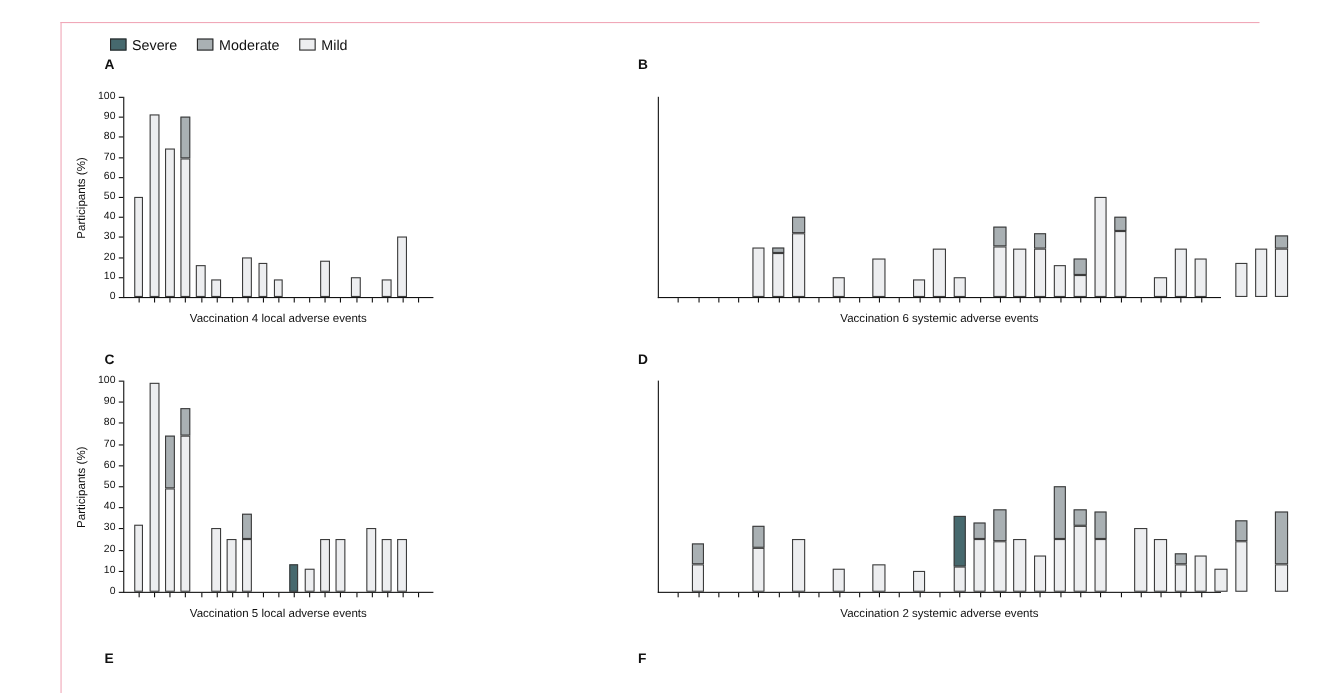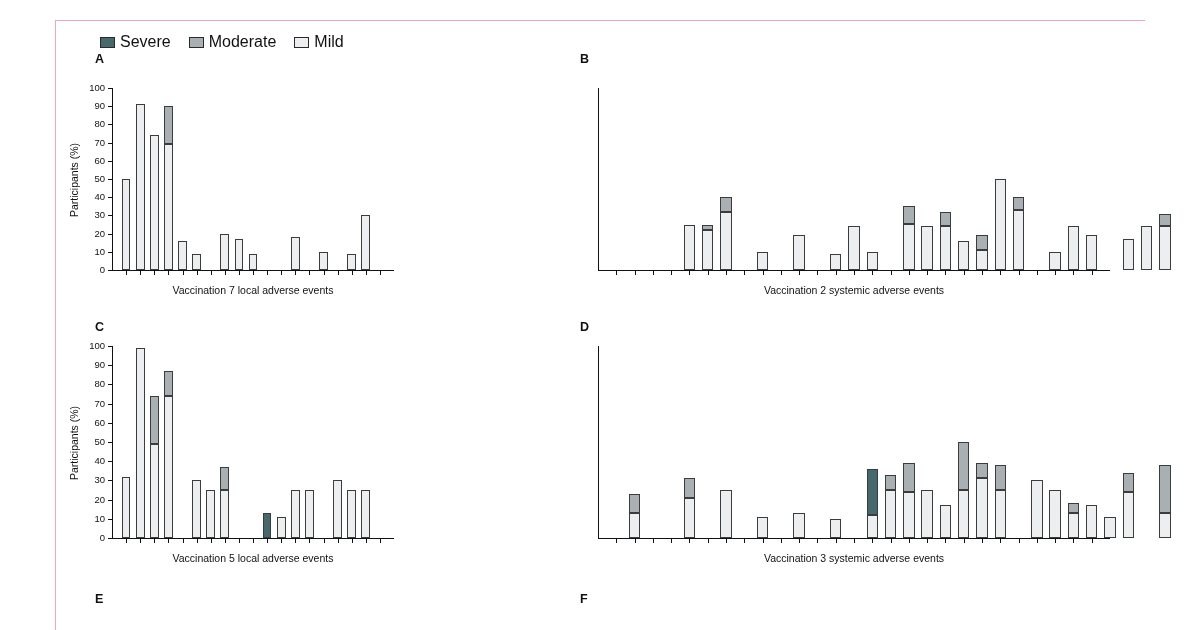--- a/index.html
+++ b/index.html
@@ -35,21 +35,21 @@
   }
 
   
   .legend {
     position: absolute;
     left: 100px;
     top: 33px;
     display: flex;
     align-items: center;
     gap: 18px;
-    font-size: 16px;
+    font-size: 13px;
   }
   .legend-item {
     display: flex;
     align-items: center;
     gap: 5px;
   }
   .legend-swatch {
     width: 15px;
     height: 11px;
     border: 1px solid #2a2a2a;
@@ -227,21 +227,21 @@
     <div class="ytick-label" style="left: 78px; top: 228.6px; width: 27px;">20</div>
     <div class="ytick-label" style="left: 78px; top: 210.4px; width: 27px;">30</div>
     <div class="ytick-label" style="left: 78px; top: 192.2px; width: 27px;">40</div>
     <div class="ytick-label" style="left: 78px; top: 174px; width: 27px;">50</div>
     <div class="ytick-label" style="left: 78px; top: 155.8px; width: 27px;">60</div>
     <div class="ytick-label" style="left: 78px; top: 137.6px; width: 27px;">70</div>
     <div class="ytick-label" style="left: 78px; top: 119.4px; width: 27px;">80</div>
     <div class="ytick-label" style="left: 78px; top: 101.2px; width: 27px;">90</div>
     <div class="ytick-label" style="left: 78px; top: 83px; width: 27px;">100</div>
     <div class="axis-title-y" style="left: 68px; top: 217px;">Participants (%)</div>
-    <div class="axis-title-x" style="left: 112px; width: 282px; top: 284px;">Vaccination 7 local adverse events</div>
+    <div class="axis-title-x" style="left: 112px; width: 282px; top: 284px;">Vaccination 4 local adverse events</div>
     <div class="panel-letter" style="left: 580px; top: 52px;">B</div>
     <div class="plot-area" style="left: 598px; top: 88px; width: 512px; height: 182px;">
       <div class="axis-line-y" style="height: 183px;"></div>
       <div class="axis-line-x" style="top: 182px; width: 512px;"></div>
       <div class="xtick" style="left: 18.2857px; top: 183px;"></div>
       <div class="xtick" style="left: 36.5714px; top: 183px;"></div>
       <div class="xtick" style="left: 54.8571px; top: 183px;"></div>
       <div class="xtick" style="left: 73.1429px; top: 183px;"></div>
       <div class="xtick" style="left: 91.4286px; top: 183px;"></div>
       <div class="xtick" style="left: 109.714px; top: 183px;"></div>
@@ -330,21 +330,21 @@
         <div class="seg" style="background: rgb(237, 238, 240); height: 30.94px; bottom: 0px;"></div>
       </div>
       <div class="bar" style="left: 542.903px; width: 11.3371px; height: 43.68px; top: 138.32px;">
         <div class="seg" style="background: rgb(237, 238, 240); height: 43.68px; bottom: 0px;"></div>
       </div>
       <div class="bar" style="left: 561.189px; width: 11.3371px; height: 56.42px; top: 125.58px;">
         <div class="seg" style="background: rgb(237, 238, 240); height: 43.68px; bottom: 0px;"></div>
         <div class="seg" style="background: rgb(169, 176, 179); height: 12.74px; bottom: 43.68px;"></div>
       </div>
     </div>
-    <div class="axis-title-x" style="left: 598px; width: 512px; top: 284px;">Vaccination 2 systemic adverse events</div>
+    <div class="axis-title-x" style="left: 598px; width: 512px; top: 284px;">Vaccination 6 systemic adverse events</div>
     <div class="panel-letter" style="left: 95px; top: 320px;">C</div>
     <div class="plot-area" style="left: 112px; top: 346px; width: 282px; height: 192px;">
       <div class="axis-line-y" style="height: 193px;"></div>
       <div class="axis-line-x" style="top: 192px; width: 282px;"></div>
       <div class="ytick" style="left: -4px; top: 192px;"></div>
       <div class="ytick" style="left: -4px; top: 172.8px;"></div>
       <div class="ytick" style="left: -4px; top: 153.6px;"></div>
       <div class="ytick" style="left: -4px; top: 134.4px;"></div>
       <div class="ytick" style="left: -4px; top: 115.2px;"></div>
       <div class="ytick" style="left: -4px; top: 96px;"></div>
@@ -530,16 +530,16 @@
       </div>
       <div class="bar" style="left: 524.617px; width: 11.3371px; height: 65.28px; top: 126.72px;">
         <div class="seg" style="background: rgb(237, 238, 240); height: 46.08px; bottom: 0px;"></div>
         <div class="seg" style="background: rgb(169, 176, 179); height: 19.2px; bottom: 46.08px;"></div>
       </div>
       <div class="bar" style="left: 561.189px; width: 11.3371px; height: 72.96px; top: 119.04px;">
         <div class="seg" style="background: rgb(237, 238, 240); height: 24.96px; bottom: 0px;"></div>
         <div class="seg" style="background: rgb(169, 176, 179); height: 48px; bottom: 24.96px;"></div>
       </div>
     </div>
-    <div class="axis-title-x" style="left: 598px; width: 512px; top: 552px;">Vaccination 3 systemic adverse events</div>
+    <div class="axis-title-x" style="left: 598px; width: 512px; top: 552px;">Vaccination 2 systemic adverse events</div>
     <div class="panel-letter" style="left: 95px; top: 592px;">E</div>
     <div class="panel-letter" style="left: 580px; top: 592px;">F</div>
   </div>
 
 </body></html>

